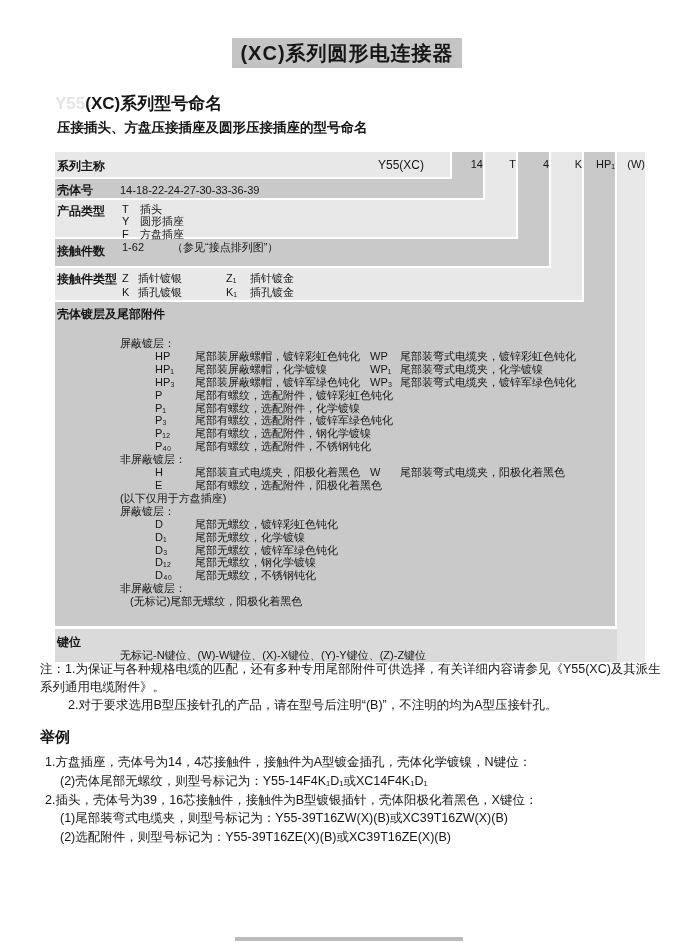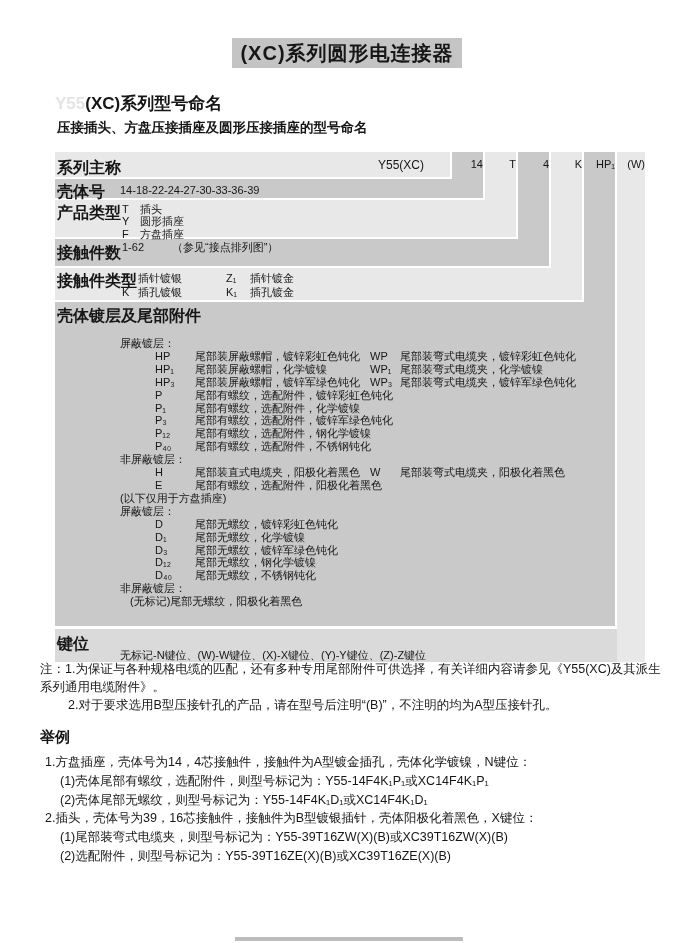--- a/index.html
+++ b/index.html
@@ -7,21 +7,21 @@
         font-family:"Liberation Sans","DejaVu Sans",sans-serif;color:#161616;}
   .blk{position:absolute;}
   .light{background:#e8e8e8;}
   .dark{background:#c9c9c9;}
   .keyrow{background:#dadada;}
   .titlebox{position:absolute;left:232px;top:38px;width:230px;height:30px;background:#c4c4c4;
             display:flex;align-items:center;justify-content:center;font-size:20px;font-weight:700;letter-spacing:1px;}
   .h1{position:absolute;left:55px;top:92px;font-size:17px;font-weight:700;}
   .ghost{color:#e4e4e4;}
   .h2{position:absolute;left:57px;top:119px;font-size:13.5px;font-weight:700;}
-  .rowlabel{position:absolute;font-size:16px;font-weight:700;}
+  .rowlabel{position:absolute;font-size:12px;font-weight:700;}
   .cell{position:absolute;font-size:11px;}
   .colhead{position:absolute;top:158px;font-size:11px;text-align:right;}
   .prodlines{position:absolute;left:122px;top:203px;font-size:11px;line-height:12.3px;}
   .prodlines .c{display:inline-block;width:18px;}
   .ctypelines{position:absolute;left:122px;top:272px;font-size:11px;line-height:13.5px;}
   .ctypelines .c1{display:inline-block;width:16px;}
   .ctypelines .d1{display:inline-block;width:88px;}
   .ctypelines .c2{display:inline-block;width:24px;}
   .plating{position:absolute;left:55px;top:337px;width:560px;font-size:11px;line-height:12.9px;}
   .pg-heading{margin-left:65px;}
@@ -182,21 +182,20 @@
   <div class="cell" style="left:120px;top:640px;margin-top:8px;">无标记-N键位、(W)-W键位、(X)-X键位、(Y)-Y键位、(Z)-Z键位</div>
 
   <div class="notes">
     <div>注：1.为保证与各种规格电缆的匹配，还有多种专用尾部附件可供选择，有关详细内容请参见《Y55(XC)及其派生系列通用电缆附件》。</div>
     <div class="note2">2.对于要求选用B型压接针孔的产品，请在型号后注明“(B)”，不注明的均为A型压接针孔。</div>
   </div>
 
   <div class="exh">举例</div>
   <div class="examples">
     <div>1.方盘插座，壳体号为14，4芯接触件，接触件为A型镀金插孔，壳体化学镀镍，N键位：</div>
-    <div class="ex-ind">(1)壳体尾部有螺纹，选配附件，则型号标记为：Y55-14F4K₁P₁或XC14F4K₁P₁</div>
     <div class="ex-ind">(2)壳体尾部无螺纹，则型号标记为：Y55-14F4K₁D₁或XC14F4K₁D₁</div>
     <div>2.插头，壳体号为39，16芯接触件，接触件为B型镀银插针，壳体阳极化着黑色，X键位：</div>
     <div class="ex-ind">(1)尾部装弯式电缆夹，则型号标记为：Y55-39T16ZW(X)(B)或XC39T16ZW(X)(B)</div>
     <div class="ex-ind">(2)选配附件，则型号标记为：Y55-39T16ZE(X)(B)或XC39T16ZE(X)(B)</div>
   </div>
 
   <div class="footerbar"></div>
 
 </div>
 

